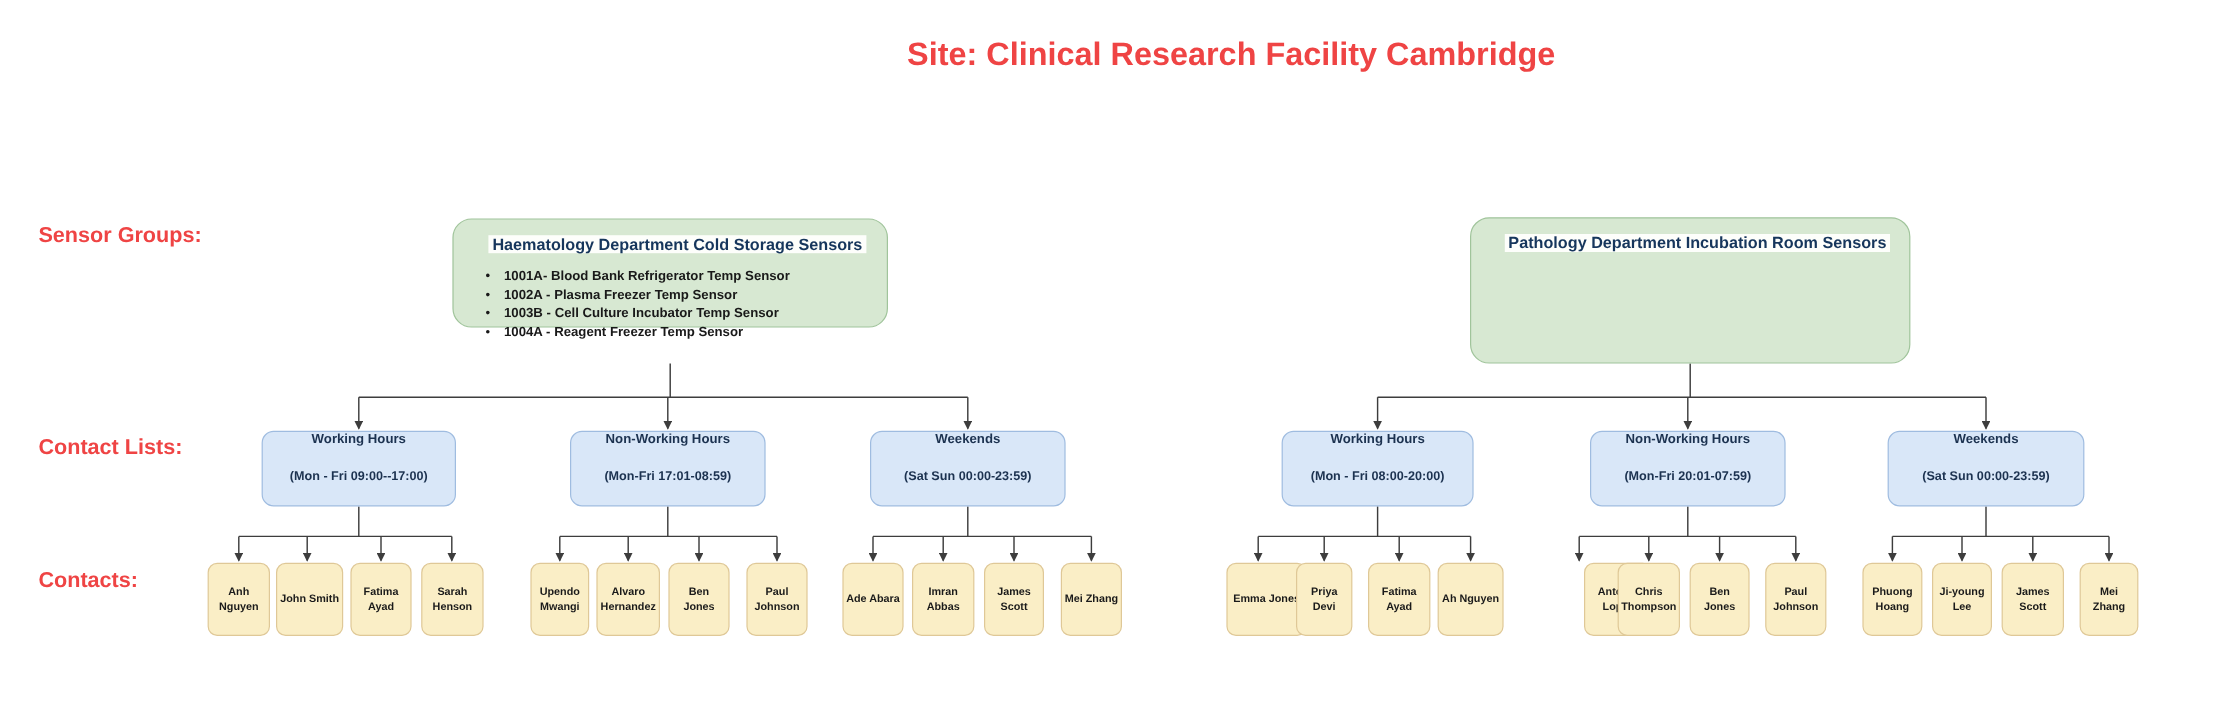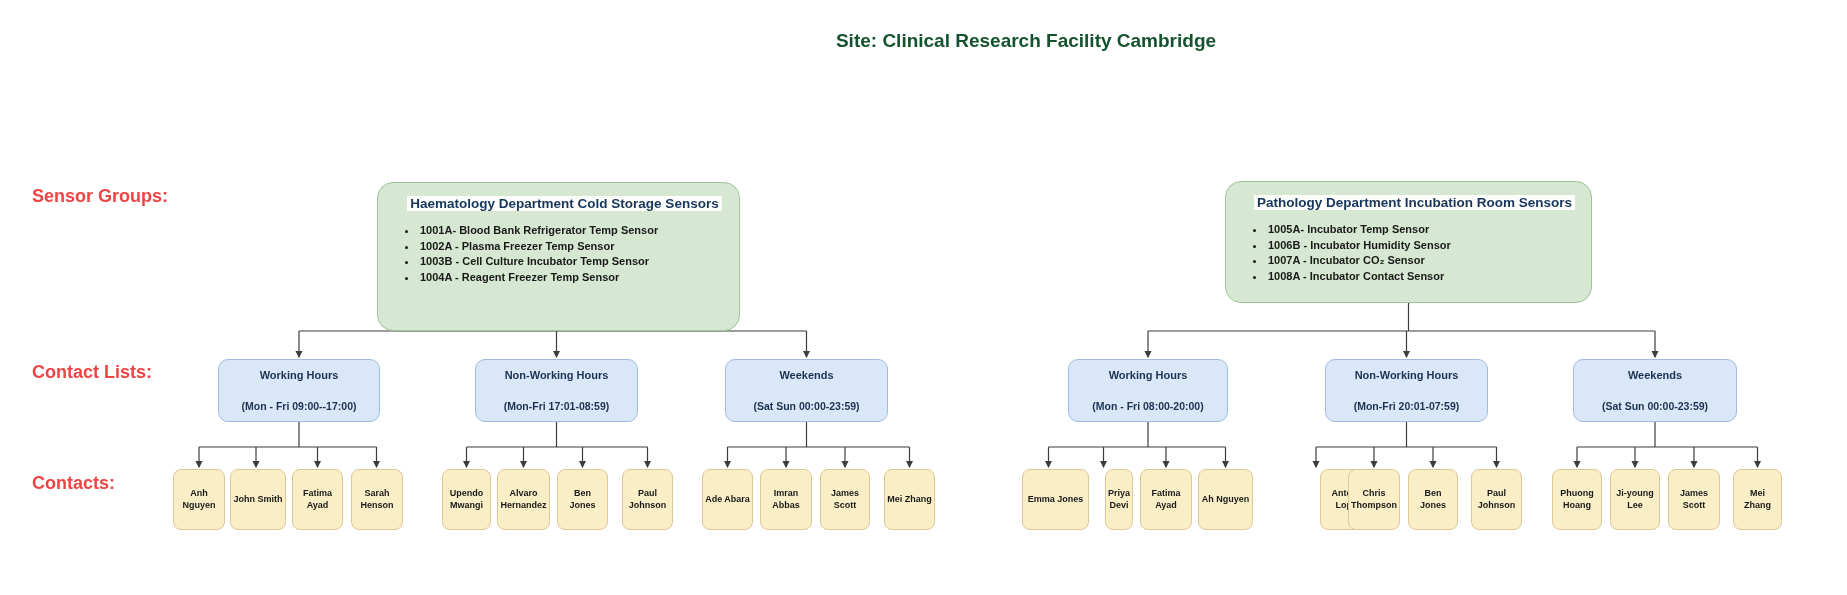--- a/index.html
+++ b/index.html
@@ -1,58 +1,58 @@
 <!DOCTYPE html>
 <html><head>
 <meta charset="utf-8">
 <style>
   html,body{margin:0;padding:0;background:#fff}
   .canvas{position:relative;width:1847px;height:595px;background:#ffffff;
           font-family:"Liberation Sans",sans-serif;overflow:hidden}
 
   .title{position:absolute;top:30px;left:1026px;transform:translateX(-50%);
-         font-size:19px;font-weight:bold;color:#14532d;white-space:nowrap}
+         font-size:27px;font-weight:bold;color:#ef4444;white-space:nowrap}
 
   .rowlabel{position:absolute;left:32px;font-size:18px;font-weight:bold;color:#ef4444;white-space:nowrap}
   #lbl-sg{top:186px}
   #lbl-cl{top:362px}
   #lbl-c{top:473px}
 
   #wires{position:absolute;left:0;top:0;pointer-events:none}
 
   .sensor-group{position:absolute;box-sizing:border-box;background:#d7e8d2;
                 border:1.5px solid #a0c49b;border-radius:16px;padding:11px 12px 0 24px}
-  #sg0{left:377px;top:182px;width:363px;height:149px}
+  #sg0{left:377px;top:182px;width:363px;height:91px}
   #sg1{left:1225px;top:181px;width:367px;height:122px}
   .sg-title{font-size:13.5px;font-weight:bold;color:#16365c;text-align:center;margin:2px 0 7px 0;white-space:nowrap}
   .sg-title span{background:#fdfefb;padding:0 3px}
   .sg-list{margin:12px 0 0 16px;padding:0;font-size:11px;font-weight:bold;color:#191919;line-height:1.42}
   .sg-list li{margin:0;padding-left:2px}
 
   .contact-list{position:absolute;top:359px;height:63px;box-sizing:border-box;
                 background:#d9e7f8;border:1.5px solid #9fbce0;border-radius:10px;
-                display:flex;flex-direction:column;align-items:center;justify-content:center;
+                display:flex;flex-direction:column;align-items:center;justify-content:flex-start;
                 gap:19px;text-align:center}
   #cl0_0{left:218px;width:162px}
   #cl0_1{left:475px;width:163px}
   #cl0_2{left:725px;width:163px}
   #cl1_0{left:1068px;width:160px}
   #cl1_1{left:1325px;width:163px}
   #cl1_2{left:1573px;width:164px}
   .cl-name{font-size:11px;font-weight:bold;color:#1c3250;white-space:nowrap}
   .cl-sched{font-size:10.5px;font-weight:bold;color:#1c3250;white-space:nowrap}
 
   .contact{position:absolute;top:469px;height:61px;box-sizing:border-box;
            background:#faeec6;border:1.5px solid #dfc897;border-radius:8px;
            display:flex;align-items:center;justify-content:center;text-align:center;
            font-size:9px;font-weight:bold;color:#1a1a1a;line-height:1.3;padding:0 2px}
   #c0_0_0{left:173px;width:52px} #c0_0_1{left:230px;width:56px} #c0_0_2{left:292px;width:51px} #c0_0_3{left:351px;width:52px}
   #c0_1_0{left:442px;width:49px} #c0_1_1{left:497px;width:53px} #c0_1_2{left:557px;width:51px} #c0_1_3{left:622px;width:51px}
   #c0_2_0{left:702px;width:51px} #c0_2_1{left:760px;width:52px} #c0_2_2{left:820px;width:50px} #c0_2_3{left:884px;width:51px}
-  #c1_0_0{left:1022px;width:67px} #c1_0_1{left:1105px;width:28px} #c1_0_2{left:1140px;width:52px} #c1_0_3{left:1198px;width:55px}
+  #c1_0_0{left:1022px;width:67px} #c1_0_1{left:1080px;width:47px} #c1_0_2{left:1140px;width:52px} #c1_0_3{left:1198px;width:55px}
   #c1_1_0{left:1320px;width:57px} #c1_1_1{left:1348px;width:52px} #c1_1_2{left:1408px;width:50px} #c1_1_3{left:1471px;width:51px}
   #c1_2_0{left:1552px;width:50px} #c1_2_1{left:1610px;width:50px} #c1_2_2{left:1668px;width:52px} #c1_2_3{left:1733px;width:49px}
 </style>
 </head>
 <body>
 
 <div class="canvas">
 
   <div class="title">Site: Clinical Research Facility Cambridge</div>
 
@@ -145,26 +145,20 @@
   <div class="contact" id="c0_1_1">Alvaro Hernandez</div>
   <div class="contact" id="c0_1_2">Ben Jones</div>
   <div class="contact" id="c0_1_3">Paul Johnson</div>
   <div class="contact" id="c0_2_0">Ade Abara</div>
   <div class="contact" id="c0_2_1">Imran Abbas</div>
   <div class="contact" id="c0_2_2">James Scott</div>
   <div class="contact" id="c0_2_3">Mei Zhang</div>
 
   <div class="sensor-group" id="sg1">
     <div class="sg-title"><span>Pathology Department Incubation Room Sensors</span></div>
-    <ul class="sg-list">
-      <li>1005A- Incubator Temp Sensor</li>
-      <li>1006B - Incubator Humidity Sensor</li>
-      <li>1007A - Incubator CO₂ Sensor</li>
-      <li>1008A - Incubator Contact Sensor</li>
-    </ul>
   </div>
 
   <div class="contact-list" id="cl1_0">
     <div class="cl-name">Working Hours</div>
     <div class="cl-sched">(Mon - Fri  08:00-20:00)</div>
   </div>
   <div class="contact-list" id="cl1_1">
     <div class="cl-name">Non-Working Hours</div>
     <div class="cl-sched">(Mon-Fri 20:01-07:59)</div>
   </div>

